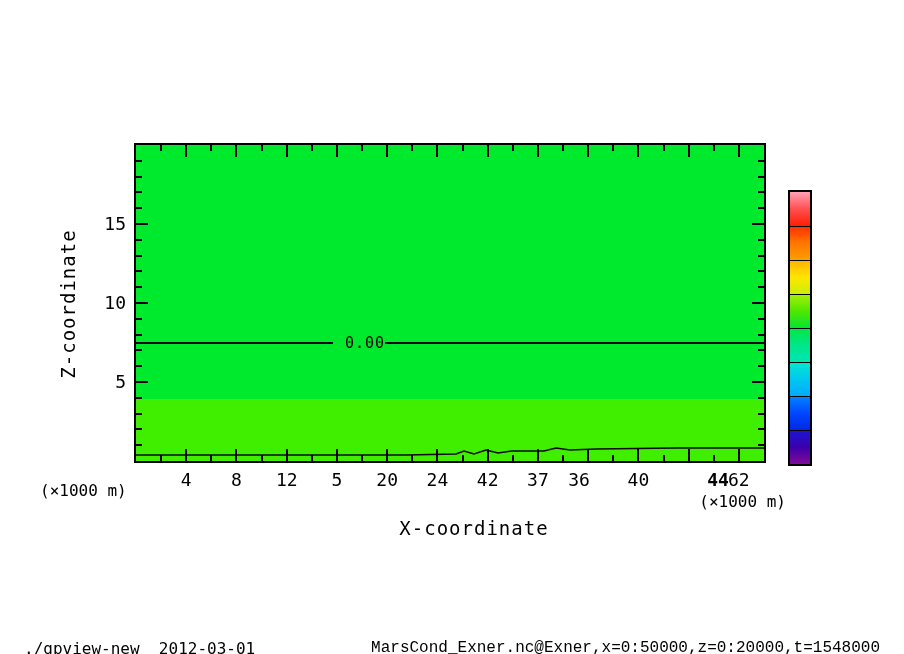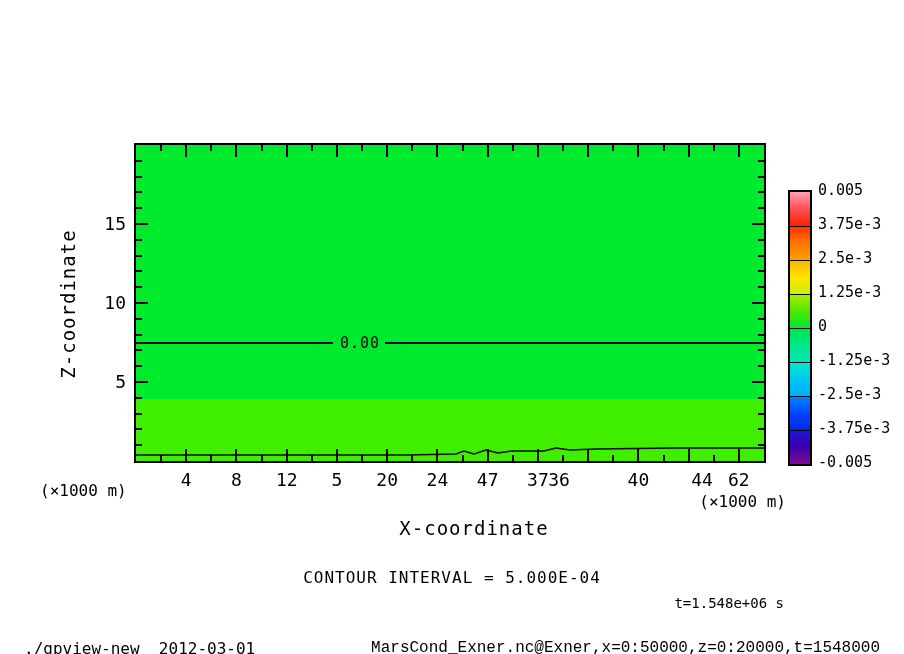--- a/index.html
+++ b/index.html
@@ -37,21 +37,21 @@
 <body>
 
 <div id="page">
 
 
   <div class="abs" id="plot">
     <div class="region" id="region-upper" style="top: 0px; height: 254px; background: rgb(0, 234, 45);"></div>
     <div class="region" id="region-lower" style="top: 254px; height: 62px; background: rgb(64, 238, 0);"></div>
     <div class="contour-line" id="contour-zero-left" style="top: 197px; left: 0px; width: 197px;"></div>
     <div class="contour-line" id="contour-zero-right" style="top: 197px; left: 249px; width: 379px;"></div>
-    <div id="contour-label" style="left: 199px; top: 189px; width: 50px; text-align: center;">0.00</div>
+    <div id="contour-label" style="left: 199px; top: 189px; width: 50px; text-align: right;">0.00</div>
     <svg id="bottom-wiggle" viewBox="0 0 628 30" preserveAspectRatio="none">
       <path d="M0,24 L270,24 L320,23 l8,-3 l10,3 l12,-4 l12,3 l14,-2 L408,20 l12,-3 l14,2 L460,18 L540,17 L628,17" fill="none" stroke="#0a0a0a" stroke-width="1.5"></path>
     </svg>
     <div id="ticks">
         <div class="tick" style="left: 49px; width: 2px; height: 12px; bottom: 0px;"></div>
         <div class="tick" style="left: 49px; width: 2px; height: 12px; top: 0px;"></div>
         <div class="tick" style="left: 99px; width: 2px; height: 12px; bottom: 0px;"></div>
         <div class="tick" style="left: 99px; width: 2px; height: 12px; top: 0px;"></div>
         <div class="tick" style="left: 150px; width: 2px; height: 12px; bottom: 0px;"></div>
         <div class="tick" style="left: 150px; width: 2px; height: 12px; top: 0px;"></div>
@@ -138,59 +138,46 @@
       </div>
   </div>
 
   <div class="abs" id="x-tick-labels">
       <span class="xticklabel" style="left: 186.24px;">4</span>
       <span class="xticklabel" style="left: 236.48px;">8</span>
       <span class="xticklabel" style="left: 286.72px;">12</span>
       <span class="xticklabel" style="left: 336.96px;">5</span>
       <span class="xticklabel" style="left: 387.2px;">20</span>
       <span class="xticklabel" style="left: 437.44px;">24</span>
-      <span class="xticklabel" style="left: 487.68px;">47</span>
+      <span class="xticklabel" style="left: 487.68px;">42</span>
       <span class="xticklabel" style="left: 537.92px;">37</span>
-      <span class="xticklabel" style="left: 559px; text-align: center;">36</span>
+      <span class="xticklabel" style="left: 579px; text-align: center;">36</span>
       <span class="xticklabel" style="left: 638.4px;">40</span>
-      <span class="xticklabel" style="left: 702px;">44</span>
+      <span class="xticklabel" style="left: 718px; font-weight: bold;">44</span>
       <span class="xticklabel" style="left: 738.88px;">62</span>
     </div>
   <div class="abs" id="y-tick-labels">
       <span class="yticklabel" style="top: 371px;">5</span>
       <span class="yticklabel" style="top: 292px;">10</span>
       <span class="yticklabel" style="top: 213px;">15</span>
     </div>
 
   <div class="abs" id="x-unit-left">(×1000 m)</div>
   <div class="abs" id="x-unit-right">(×1000 m)</div>
   <div class="abs" id="x-axis-title">X-coordinate</div>
   <div class="abs" id="y-axis-title">Z-coordinate</div>
 
-  <div class="abs" id="contour-interval">CONTOUR INTERVAL = 5.000E-04</div>
-  <div class="abs" id="time-label">t=1.548e+06 s</div>
 
   <div class="abs" id="colorbar">
       <div class="cb-seg" style="background: linear-gradient(rgb(255, 160, 180), rgb(255, 80, 80), rgb(255, 30, 0));"></div>
       <div class="cb-seg" style="background: linear-gradient(rgb(255, 50, 0), rgb(255, 120, 0), rgb(255, 158, 0));"></div>
       <div class="cb-seg" style="background: linear-gradient(rgb(255, 180, 0), rgb(255, 230, 0), rgb(200, 240, 0));"></div>
       <div class="cb-seg" style="background: linear-gradient(rgb(160, 240, 0), rgb(80, 230, 0), rgb(0, 230, 50));"></div>
       <div class="cb-seg" style="background: linear-gradient(rgb(0, 230, 70), rgb(0, 230, 140), rgb(0, 230, 180));"></div>
       <div class="cb-seg" style="background: linear-gradient(rgb(0, 230, 210), rgb(0, 200, 240), rgb(0, 170, 255));"></div>
       <div class="cb-seg" style="background: linear-gradient(rgb(0, 130, 255), rgb(0, 70, 255), rgb(0, 40, 230));"></div>
       <div class="cb-seg" style="background: linear-gradient(rgb(30, 20, 210), rgb(60, 0, 170), rgb(130, 10, 150));"></div>
     </div>
-  <div class="abs" id="colorbar-labels">
-      <div class="cb-label" style="top: 190px;">0.005</div>
-      <div class="cb-label" style="top: 224px;">3.75e-3</div>
-      <div class="cb-label" style="top: 258px;">2.5e-3</div>
-      <div class="cb-label" style="top: 292px;">1.25e-3</div>
-      <div class="cb-label" style="top: 326px;">0</div>
-      <div class="cb-label" style="top: 360px;">-1.25e-3</div>
-      <div class="cb-label" style="top: 394px;">-2.5e-3</div>
-      <div class="cb-label" style="top: 428px;">-3.75e-3</div>
-      <div class="cb-label" style="top: 462px;">-0.005</div>
-    </div>
 
   <div class="abs footer" id="footer-left">./gpview-new  2012-03-01</div>
   <div class="abs footer" id="footer-right">MarsCond_Exner.nc@Exner,x=0:50000,z=0:20000,t=1548000</div>
 
 </div>
 
 </body></html>

